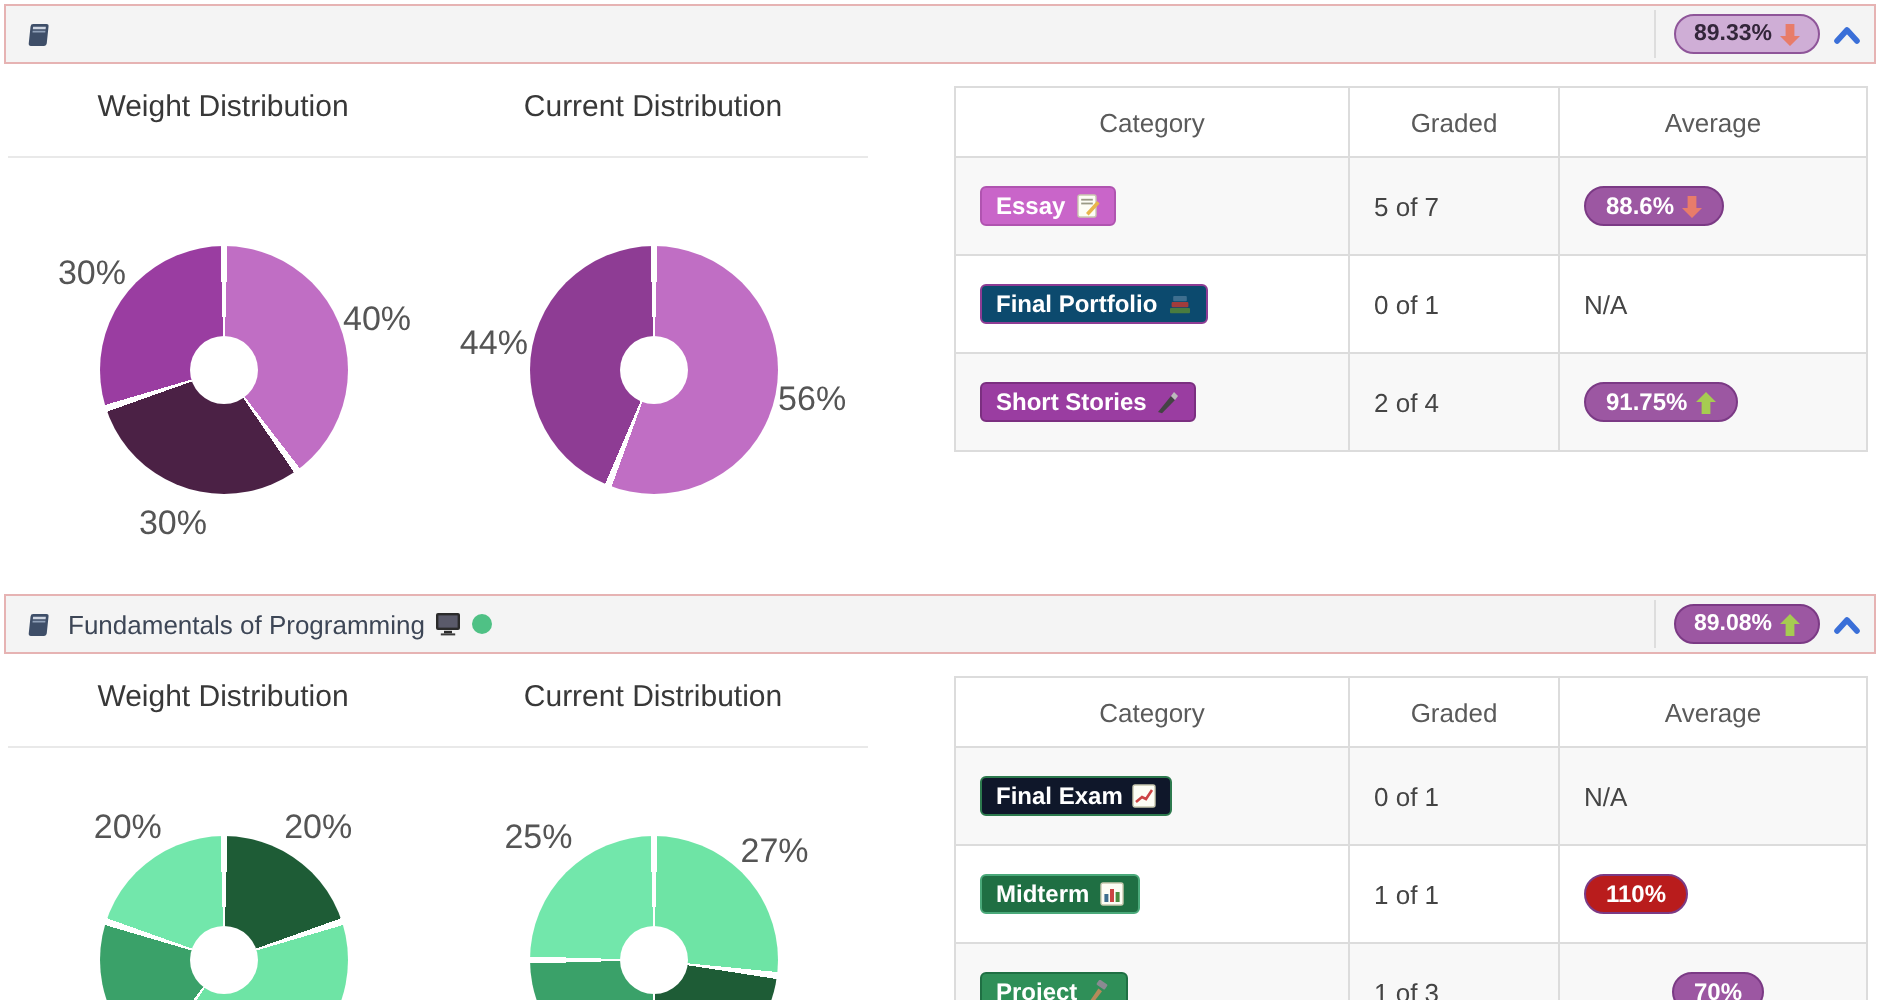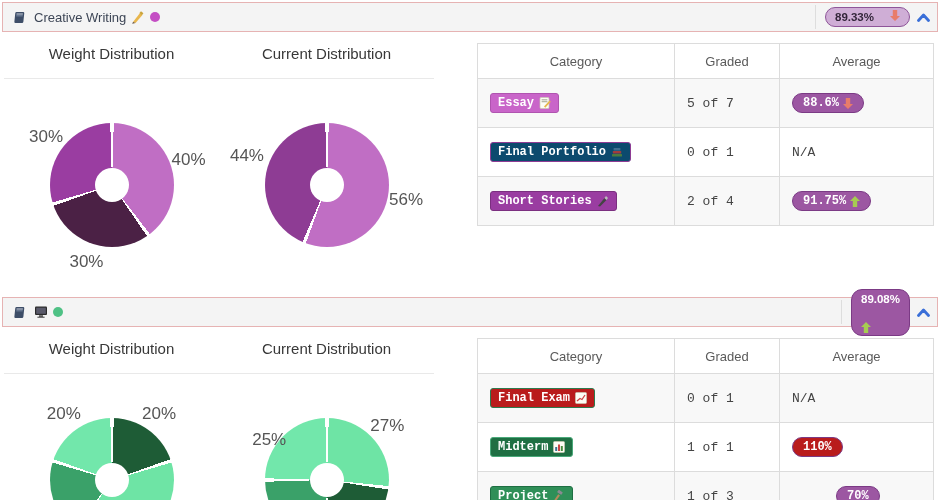--- a/index.html
+++ b/index.html
@@ -8,21 +8,21 @@
   .section { margin:2px 2px 0 2px; }
   .section-header {
     height:30px; background:#f4f4f4; border:1px solid #e6b3b3;
     display:flex; align-items:center; padding:0 7px 0 10px; cursor:pointer;
   }
   .course-title { font-size:13px; color:#3d4656; margin-left:8px; display:flex; align-items:center; gap:5px; }
   .dot { width:10px; height:10px; border-radius:50%; display:inline-block; }
   .spacer { flex:1; }
   .vsep { width:1px; height:24px; background:#ddd; margin:0 9px; }
   .pill {
-    display:inline-flex; gap:16px;
+    display:inline-flex; align-items:center; gap:4px;
     padding:2px 9px; border-radius:11px; border:1px solid;
     font-size:11.5px; font-weight:bold; line-height:14px;
   }
   .chev { margin-left:7px; display:flex; align-items:center; }
   .section-body { display:flex;gap:32px; }
   .body-1 { height:263px; }
   .charts { width:472px; padding:0 2px; }
   .chart-titles { display:flex; padding:13px 0 16px; border-bottom:1px solid #e9e9e9; }
   .chart-title { flex:1; text-align:center; font-size:15px; color:#383838; }
   .donuts { display:flex; }
@@ -30,21 +30,21 @@
   .donut { position:relative; margin-top:44px; border-radius:50%; }
   .hole { position:absolute; left:50%; top:50%; transform:translate(-50%,-50%);
     background:#fff; border-radius:50%; }
   .dlabel { position:absolute; transform:translate(-50%,-50%); font-size:17px; color:#555; white-space:nowrap; }
   .table-wrap { flex:1; padding:11px 4px 0 9px; }
   table { border-collapse:collapse; width:456px; table-layout:fixed; }
   col.c1{width:197px;} col.c2{width:105px;} col.c3{width:154px;}
   th, td { border:1px solid #dcdcdc; text-align:left; font-weight:normal;
     padding:0 12px; font-size:13px; }
   th { height:35px; color:#5a5a5a;text-align:center; }
-  td { height:49px; color:#444;font-family:Liberation Mono, monospace; }
+  td { height:49px; color:#444; }
   tbody tr:nth-child(odd) { background:#f8f8f8; }
   .cat-badge {
     display:inline-flex; align-items:center; gap:5px;
     padding:2.5px 7px; border-radius:3px; border:1px solid;
     color:#fff; font-size:12px; font-weight:bold; line-height:13px;
   }
   .avg-pill {
     display:inline-flex; align-items:center; gap:4px;
     padding:2.5px 10px; border-radius:11px; border:1px solid;
     color:#fff; font-size:12px; font-weight:bold; line-height:13px;
@@ -59,31 +59,20 @@
   <div class="section-header">
     <span>
       <svg width="13" height="13" viewBox="0 0 13 13">
           <g transform="skewX(-6)">
             <rect x="2.5" y="1" width="9" height="11" rx="1.2" fill="#3e4e68"></rect>
             <rect x="3.8" y="2.4" width="6.4" height="1.2" fill="#cfd6e2"></rect>
             <rect x="3.8" y="4.4" width="6.4" height="0.9" fill="#8fa0b8"></rect>
           </g>
         </svg>
     </span>
-    <span class="course-title">
-      <span>Creative Writing</span>
-      <span>
-        <svg width="14" height="13" viewBox="0 0 14 13">
-            <polygon points="2,11 9,2 11.4,4 4.5,12" fill="#e8b64c"></polygon>
-            <polygon points="2,11 4.5,12 1.2,12.8" fill="#5a4632"></polygon>
-            <rect x="9" y="1" width="3.2" height="2.4" transform="rotate(40 10.5 2)" fill="#caa43c"></rect>
-          </svg>
-      </span>
-      <span class="dot" style="background-color: rgb(196, 78, 196);"></span>
-    </span>
     <span class="spacer"></span>
     <span class="vsep"></span>
     <span class="pill" style="background-color: rgb(207, 174, 214); border-color: rgb(142, 85, 153); color: rgb(51, 38, 58);">
       <span>89.33%</span>
       <svg width="10" height="11" viewBox="0 0 10 11">
           <path class="arrow-down" d="M5 11 L10 6 H7.2 V0 H2.8 V6 H0 Z"></path>
         </svg>
     </span>
     <span class="chev">
       <svg width="13" height="9" viewBox="0 0 13 9">
@@ -104,21 +93,21 @@
               <div class="hole" style="width: 34px; height: 34px;"></div>
               <span class="dlabel" style="left: 139.036px; top: 36.9696px;">40%</span>
               <span class="dlabel" style="left: 36.9696px; top: 139.036px;">30%</span>
               <span class="dlabel" style="left: -3.53038px; top: 14.3894px;">30%</span>
             </div>
           </div>
         <div class="donut-cell">
             <div class="donut" style="width: 124px; height: 124px; background: conic-gradient(transparent 0%, rgb(255, 255, 255) 0%, rgb(255, 255, 255) 0.45%, transparent 0.45%, transparent 55.55%, rgb(255, 255, 255) 55.55%, rgb(255, 255, 255) 56.45%, transparent 56.45%, transparent 99.55%, rgb(255, 255, 255) 99.55%, rgb(255, 255, 255) 100%, transparent 100%), conic-gradient(rgb(192, 110, 196) 0%, rgb(192, 110, 196) 56%, rgb(142, 60, 148) 56%, rgb(142, 60, 148) 100%);">
               <div class="hole" style="width: 34px; height: 34px;"></div>
               <span class="dlabel" style="left: 141.565px; top: 77.1779px;">56%</span>
-              <span class="dlabel" style="left: -17.5653px; top: 33px;">44%</span>
+              <span class="dlabel" style="left: -17.5653px; top: 49px;">44%</span>
             </div>
           </div>
       </div>
     </div>
 
     <div class="table-wrap">
       <table>
         <colgroup>
             <col class="c1">
             <col class="c2">
@@ -189,33 +178,34 @@
     <span>
       <svg width="13" height="13" viewBox="0 0 13 13">
           <g transform="skewX(-6)">
             <rect x="2.5" y="1" width="9" height="11" rx="1.2" fill="#3e4e68"></rect>
             <rect x="3.8" y="2.4" width="6.4" height="1.2" fill="#cfd6e2"></rect>
             <rect x="3.8" y="4.4" width="6.4" height="0.9" fill="#8fa0b8"></rect>
           </g>
         </svg>
     </span>
     <span class="course-title">
+      <span>Fundamentals of Programming</span>
       <span>
         <svg width="14" height="12" viewBox="0 0 14 12">
             <rect x="1" y="0.5" width="12" height="8.5" rx="1" fill="#2b2b2b"></rect>
             <rect x="2.2" y="1.7" width="9.6" height="6.1" fill="#5a5a6a"></rect>
             <rect x="5" y="9.4" width="4" height="1.3" fill="#2b2b2b"></rect>
             <rect x="3.4" y="10.7" width="7.2" height="1" fill="#3a3a3a"></rect>
           </svg>
       </span>
       <span class="dot" style="background-color: rgb(79, 193, 133);"></span>
     </span>
     <span class="spacer"></span>
     <span class="vsep"></span>
-    <span class="pill" style="background-color: rgb(156, 87, 162); border-color: rgb(123, 58, 133); color: rgb(255, 255, 255); flex-direction: column;">
+    <span class="pill" style="background-color: rgb(156, 87, 162); border-color: rgb(123, 58, 133); color: rgb(255, 255, 255);">
       <span>89.08%</span>
       <svg width="10" height="11" viewBox="0 0 10 11">
           <path class="arrow-up" d="M5 0 L10 5 H7.2 V11 H2.8 V5 H0 Z"></path>
         </svg>
     </span>
     <span class="chev">
       <svg width="13" height="9" viewBox="0 0 13 9">
           <path d="M1.5 7.5 L6.5 2 L11.5 7.5" fill="none" stroke="#3a6fd8" stroke-width="2.8" stroke-linecap="round" stroke-linejoin="round"></path>
         </svg>
     </span>
@@ -232,21 +222,21 @@
             <div class="donut" style="width: 124px; height: 124px; background: conic-gradient(transparent 0%, rgb(255, 255, 255) 0%, rgb(255, 255, 255) 0.45%, transparent 0.45%, transparent 19.55%, rgb(255, 255, 255) 19.55%, rgb(255, 255, 255) 20.45%, transparent 20.45%, transparent 59.55%, rgb(255, 255, 255) 59.55%, rgb(255, 255, 255) 60.45%, transparent 60.45%, transparent 79.55%, rgb(255, 255, 255) 79.55%, rgb(255, 255, 255) 80.45%, transparent 80.45%, transparent 99.55%, rgb(255, 255, 255) 99.55%, rgb(255, 255, 255) 100%, transparent 100%), conic-gradient(rgb(30, 92, 54) 0%, rgb(30, 92, 54) 20%, rgb(110, 228, 165) 20%, rgb(110, 228, 165) 60%, rgb(58, 161, 105) 60%, rgb(58, 161, 105) 80%, rgb(114, 231, 171) 80%, rgb(114, 231, 171) 100%);">
               <div class="hole" style="width: 34px; height: 34px;"></div>
               <span class="dlabel" style="left: 109.611px; top: -3.53038px;">20%</span>
               <span class="dlabel" style="left: 14.3894px; top: -3.53038px;">20%</span>
             </div>
           </div>
         <div class="donut-cell">
             <div class="donut" style="width: 124px; height: 124px; background: conic-gradient(transparent 0%, rgb(255, 255, 255) 0%, rgb(255, 255, 255) 0.45%, transparent 0.45%, transparent 26.55%, rgb(255, 255, 255) 26.55%, rgb(255, 255, 255) 27.45%, transparent 27.45%, transparent 49.55%, rgb(255, 255, 255) 49.55%, rgb(255, 255, 255) 50.45%, transparent 50.45%, transparent 74.55%, rgb(255, 255, 255) 74.55%, rgb(255, 255, 255) 75.45%, transparent 75.45%, transparent 99.55%, rgb(255, 255, 255) 99.55%, rgb(255, 255, 255) 100%, transparent 100%), conic-gradient(rgb(110, 228, 165) 0%, rgb(110, 228, 165) 27%, rgb(30, 92, 54) 27%, rgb(30, 92, 54) 50%, rgb(58, 161, 105) 50%, rgb(58, 161, 105) 75%, rgb(114, 231, 171) 75%, rgb(114, 231, 171) 100%);">
               <div class="hole" style="width: 34px; height: 34px;"></div>
               <span class="dlabel" style="left: 122.759px; top: 8.43374px;">27%</span>
-              <span class="dlabel" style="left: 4.72435px; top: 22px;">25%</span>
+              <span class="dlabel" style="left: 4.72435px; top: 1px;">25%</span>
             </div>
           </div>
       </div>
     </div>
 
     <div class="table-wrap">
       <table>
         <colgroup>
             <col class="c1">
             <col class="c2">
@@ -254,21 +244,21 @@
           </colgroup>
         <thead>
             <tr>
           <th>Category</th>
           <th>Graded</th>
           <th>Average</th>
         </tr>
           </thead>
         <tbody>
           <tr>
-            <td><span class="cat-badge" style="background-color: #b91c1c; border-color: rgb(45, 122, 78);">
+            <td><span class="cat-badge" style="background-color: #0f172a; border-color: rgb(45, 122, 78);">
               <span>Final Exam</span>
               <svg width="12" height="12" viewBox="0 0 12 12">
                     <rect x="0.5" y="0.5" width="11" height="11" rx="1" fill="#fdfdf5" stroke="#c9c9b0" stroke-width="0.7"></rect>
                     <polyline points="2,9 5,6.5 7,7.5 10,3" fill="none" stroke="#c44" stroke-width="1.3"></polyline>
                   </svg>
             </span></td>
             <td>0 of 1</td>
             <td>N/A</td>
           </tr>
           <tr>

